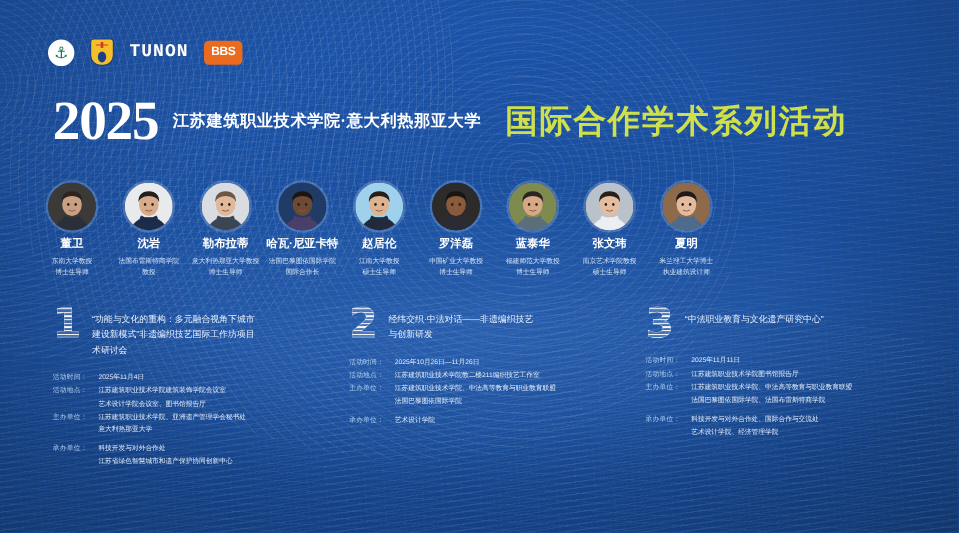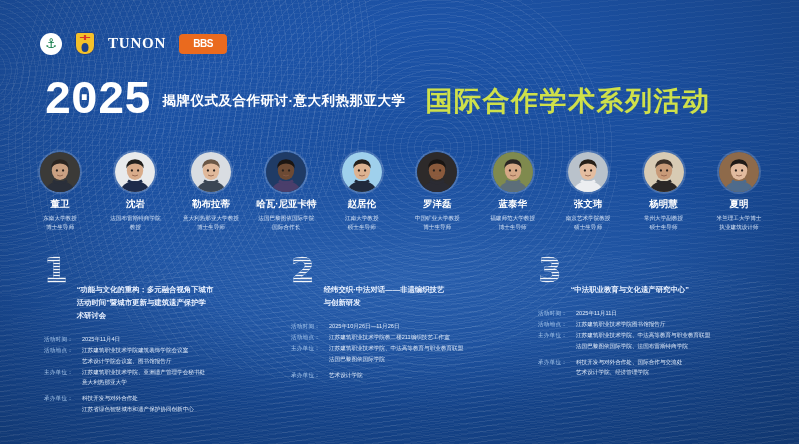--- a/index.html
+++ b/index.html
@@ -108,55 +108,55 @@
     clip-path:polygon(0 40%,40% 40%,40% 0,60% 0,60% 40%,100% 40%,100% 60%,60% 60%,60% 100%,40% 100%,40% 60%,0 60%);
   }
   .logo-genoa::after {
     content:""; position:absolute; left:50%; top:10px;
     transform:translateX(-50%);
     width:7px; height:9px; border-radius:50%;
     background:#1d3f8a;
   }
   .logo-tunon {
     color:#ffffff; font-size:15px; font-weight:bold;
-    letter-spacing:.8px; font-family:Liberation Serif, serif;
+    letter-spacing:.8px; font-family:Liberation Mono, monospace;
   }
   .logo-bbs {
     background:#ea6a1e; color:#ffffff;
-    width:48px; height:20px; border-radius:4px;
+    width:32px; height:20px; border-radius:4px;
     font-size:10px; font-weight:bold; letter-spacing:-.4px;
     display:flex; align-items:center; justify-content:center;
   }
 
   
   #headline {
     position:absolute; left:44px; top:78px; right:36px;
     display:flex; align-items:center; z-index:6;
   }
   #year {
     font-size:46px; font-weight:bold; line-height:1;
     color:#ffffff; letter-spacing:-1px;
-    font-family:Liberation Mono, monospace;
+    font-family:Liberation Serif, serif;
     margin-right:12px;
   }
   #uni-lines {
     display:flex; flex-direction:column; gap:4px;
     font-size:13.5px; font-weight:bold; color:#ffffff;
     letter-spacing:.5px; line-height:1.25;
     margin-right:20px; white-space:nowrap;
   }
   #series-title {
     font-size:27px; font-weight:bold; color:#cfe04a;
     letter-spacing:1.5px; line-height:1; white-space:nowrap;
   }
 
   
   #experts {
     position:absolute; left:28px; right:28px; top:152px;
-    display:flex; justify-content:space-between; z-index:6;
+    display:flex; justify-content:flex-start; z-index:6;
   }
   .expert { width:64px; text-align:center; }
   .portrait {
     width:40px; height:40px; border-radius:50%;
     margin:0 auto 7px; overflow:hidden;
     box-shadow:0 0 0 2px rgba(255,255,255,0.18);
   }
   .portrait svg { display:block; }
   .expert-name {
     font-size:9.5px; font-weight:bold; color:#ffffff;
@@ -180,22 +180,22 @@
     font-family:"DejaVu Sans",sans-serif;
     flex:0 0 auto; margin-top:-2px;
     -webkit-text-stroke:0.4px rgba(255,255,255,0.5);
     background:repeating-linear-gradient(
       0deg,rgba(255,255,255,.95) 0px,rgba(255,255,255,.95) 1px,
       rgba(255,255,255,.15) 1px,rgba(255,255,255,.15) 3px);
     -webkit-background-clip:text; background-clip:text;
     -webkit-text-fill-color:transparent;
   }
   .event-title {
-    font-size:7.4px; font-weight:bold; color:#e9f1ff;
-    line-height:1.75; padding-top:2px;margin-top:24px;
+    font-size:7.4px; font-weight:normal; color:#e9f1ff;
+    line-height:1.75; padding-top:2px;
   }
   .event-meta { margin-top:11px; }
   .meta-row { display:flex; font-size:5.6px; line-height:1.95; }
   .meta-label {
     color:#aecdf0; flex:0 0 auto; width:38px;
     letter-spacing:.2px;
   }
   .meta-vals { color:#e3edfb; }
   .meta-vals div { white-space:nowrap; }
   .meta-spacer { height:5px; }
@@ -223,21 +223,21 @@
         <div class="logo-tunon">TUNON</div>
       </div>
       <div class="logo">
         <div class="logo-bbs">BBS</div>
       </div>
     </div>
 
   <div id="headline">
     <div id="year">2025</div>
     <div id="uni-lines">
-      <div>揭牌仪式及合作研讨·意大利热那亚大学</div>
+      <div>江苏建筑职业技术学院·意大利热那亚大学</div>
     </div>
     <div id="series-title">国际合作学术系列活动</div>
   </div>
 
   <div id="experts">
       <div class="expert">
         <div class="portrait">
           <svg width="40" height="40" viewBox="0 0 40 40">
             <rect width="40" height="40" fill="#3b3a38"></rect>
             <ellipse cx="20" cy="41" rx="15" ry="12" fill="#2a2f3a"></ellipse>
@@ -363,37 +363,20 @@
             <ellipse cx="20" cy="18.5" rx="8.2" ry="9.4" fill="#e4bda0"></ellipse>
             <path d="M11.4 16.5 Q11 7.5 20 7.3 Q29 7.5 28.6 16.5 Q27 11.8 20 11.4 Q13 11.8 11.4 16.5 Z" fill="#272019"></path>
             <ellipse cx="16.9" cy="18.4" rx="1.05" ry="1.2" fill="#2a211c"></ellipse>
             <ellipse cx="23.1" cy="18.4" rx="1.05" ry="1.2" fill="#2a211c"></ellipse>
             <path d="M17.4 23.3 Q20 24.9 22.6 23.3" stroke="#8a5c48" stroke-width="0.8" fill="none" stroke-linecap="round"></path>
             <path d="M13.6 27.5 Q20 31.4 26.4 27.5 L27.8 30 Q20 34.4 12.2 30 Z" fill="#eceef1"></path>
           </svg>
         </div>
         <div class="expert-name">张文玮</div>
         <div class="expert-aff">南京艺术学院教授</div>
-        <div class="expert-aff">硕士生导师</div>
-      </div>
-      <div class="expert">
-        <div class="portrait">
-          <svg width="40" height="40" viewBox="0 0 40 40">
-            <rect width="40" height="40" fill="#d8cbb4"></rect>
-            <ellipse cx="20" cy="41" rx="15" ry="12" fill="#2b2726"></ellipse>
-            <ellipse cx="20" cy="18.5" rx="8.2" ry="9.4" fill="#c89a78"></ellipse>
-            <path d="M11.4 16.5 Q11 7.5 20 7.3 Q29 7.5 28.6 16.5 Q27 11.8 20 11.4 Q13 11.8 11.4 16.5 Z" fill="#3a2f27"></path>
-            <ellipse cx="16.9" cy="18.4" rx="1.05" ry="1.2" fill="#2a211c"></ellipse>
-            <ellipse cx="23.1" cy="18.4" rx="1.05" ry="1.2" fill="#2a211c"></ellipse>
-            <path d="M17.4 23.3 Q20 24.9 22.6 23.3" stroke="#8a5c48" stroke-width="0.8" fill="none" stroke-linecap="round"></path>
-            <path d="M13.6 27.5 Q20 31.4 26.4 27.5 L27.8 30 Q20 34.4 12.2 30 Z" fill="#2b2726"></path>
-          </svg>
-        </div>
-        <div class="expert-name">杨明慧</div>
-        <div class="expert-aff">常州大学副教授</div>
         <div class="expert-aff">硕士生导师</div>
       </div>
       <div class="expert">
         <div class="portrait">
           <svg width="40" height="40" viewBox="0 0 40 40">
             <rect width="40" height="40" fill="#8e6a4a"></rect>
             <ellipse cx="20" cy="41" rx="15" ry="12" fill="#4e6b8c"></ellipse>
             <ellipse cx="20" cy="18.5" rx="8.2" ry="9.4" fill="#e2bb9e"></ellipse>
             <path d="M11.4 16.5 Q11 7.5 20 7.3 Q29 7.5 28.6 16.5 Q27 11.8 20 11.4 Q13 11.8 11.4 16.5 Z" fill="#1f1a16"></path>
             <ellipse cx="16.9" cy="18.4" rx="1.05" ry="1.2" fill="#2a211c"></ellipse>
@@ -407,21 +390,21 @@
         <div class="expert-aff">执业建筑设计师</div>
       </div>
     </div>
 
   <div id="events">
       <div class="event">
         <div class="event-head">
           <div class="event-num">1</div>
           <div class="event-title">
             <div>“功能与文化的重构：多元融合视角下城市</div>
-            <div>活动时间”暨城市更新与建筑遗产保护学</div>
+            <div>建设新模式”非遗编织技艺国际工作坊项目</div>
             <div>术研讨会</div>
           </div>
         </div>
         <div class="event-meta">
           <div class="meta-row">
             <div class="meta-label">活动时间：</div>
             <div class="meta-vals">
               <div>2025年11月4日</div>
             </div>
           </div>

